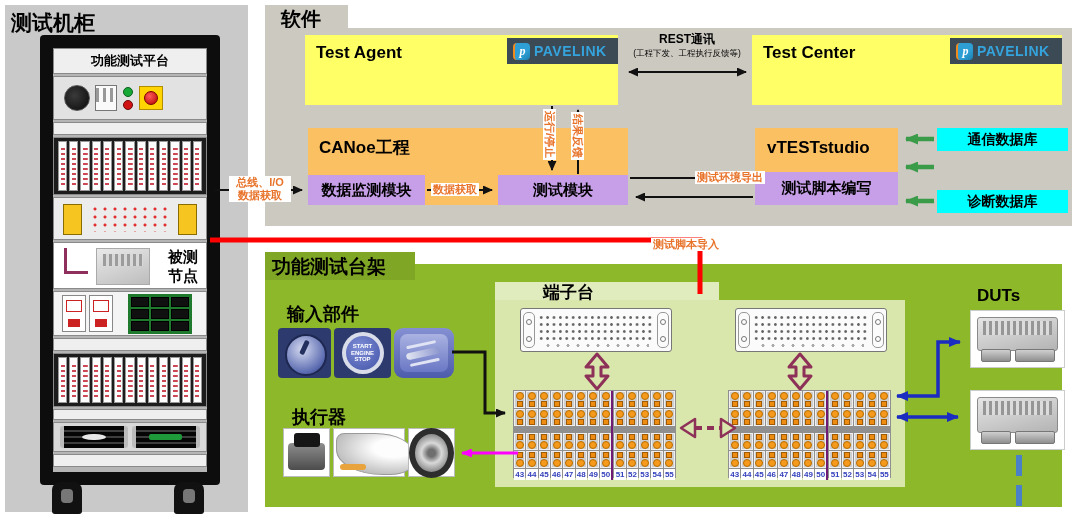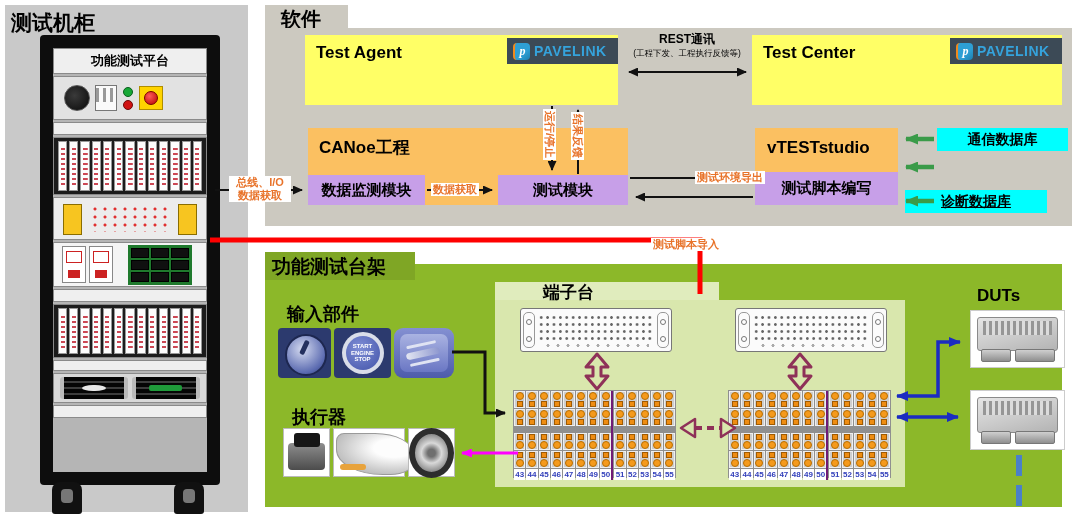--- a/index.html
+++ b/index.html
@@ -79,21 +79,21 @@
   .test-center { left:752px; top:35px; width:310px; height:70px; }
   .ctrlbox { left:492px; top:75px; width:131px; height:30px; font-size:16px; }
   .canoe { left:308px; top:128px; width:320px; height:77px; }
   .dmon { left:308px; top:175px; width:117px; height:30px; font-size:15px; }
   .tmod { left:498px; top:175px; width:130px; height:30px; font-size:15px; }
   .vtest { left:755px; top:128px; width:143px; height:44px; }
   .vtest .btitle { left:12px; top:10px; }
   .swrite { left:755px; top:172px; width:143px; height:33px; font-size:15px; }
   .db0 { left:937px; top:128px; width:131px; height:23px; }
   .db1 { left:937px; top:156px; width:131px; height:23px; }
-  .db2 { left:905px; top:190px; width:142px; height:23px;text-decoration:underline; }
+  .db2 { left:937px; top:190px; width:131px; height:23px; }
   .pavelink { position:absolute; background:var(--logo_bg); display:flex; align-items:center; gap:4px; padding:0 6px; }
   .pl1 { left:202px; top:3px; width:111px; height:26px; }
   .pl2 { left:198px; top:3px; width:112px; height:26px; }
   .plbadge { width:17px; height:17px; border-radius:4px; background:linear-gradient(135deg,#2e9fd4 60%,#1b7fb0);
     color:#fff; font-style:italic; font-weight:bold; font-size:12px; display:flex; align-items:center; justify-content:center;
     border-left:2px solid #f08a1d; font-family:"Liberation Serif","DejaVu Serif",serif; }
   .pavelink b { color:var(--logo_blue); font-size:14px; letter-spacing:.5px; }
 
   
   .slab { position:absolute; z-index:40; background:#fff; color:var(--label_orange); font-weight:bold;
@@ -208,20 +208,28 @@
             <i class="io-card"></i>
             <i class="io-card"></i>
             <i class="io-card"></i>
             <i class="io-card"></i>
           </div>
         <div class="u dots">
           <i class="dotgrid"></i>
           <i class="ybar l"></i>
           <i class="ybar r"></i>
         </div>
+        <div class="u dutnode">
+          <i class="wire"></i>
+          <i class="ecu-thumb"></i>
+          <div class="dutlabel">
+            <div>被测</div>
+            <div>节点</div>
+          </div>
+        </div>
         <div class="u meters">
           <i class="meter"></i>
           <i class="meter"></i>
           <span class="pcb">
               <i></i>
               <i></i>
               <i></i>
               <i></i>
               <i></i>
               <i></i>

